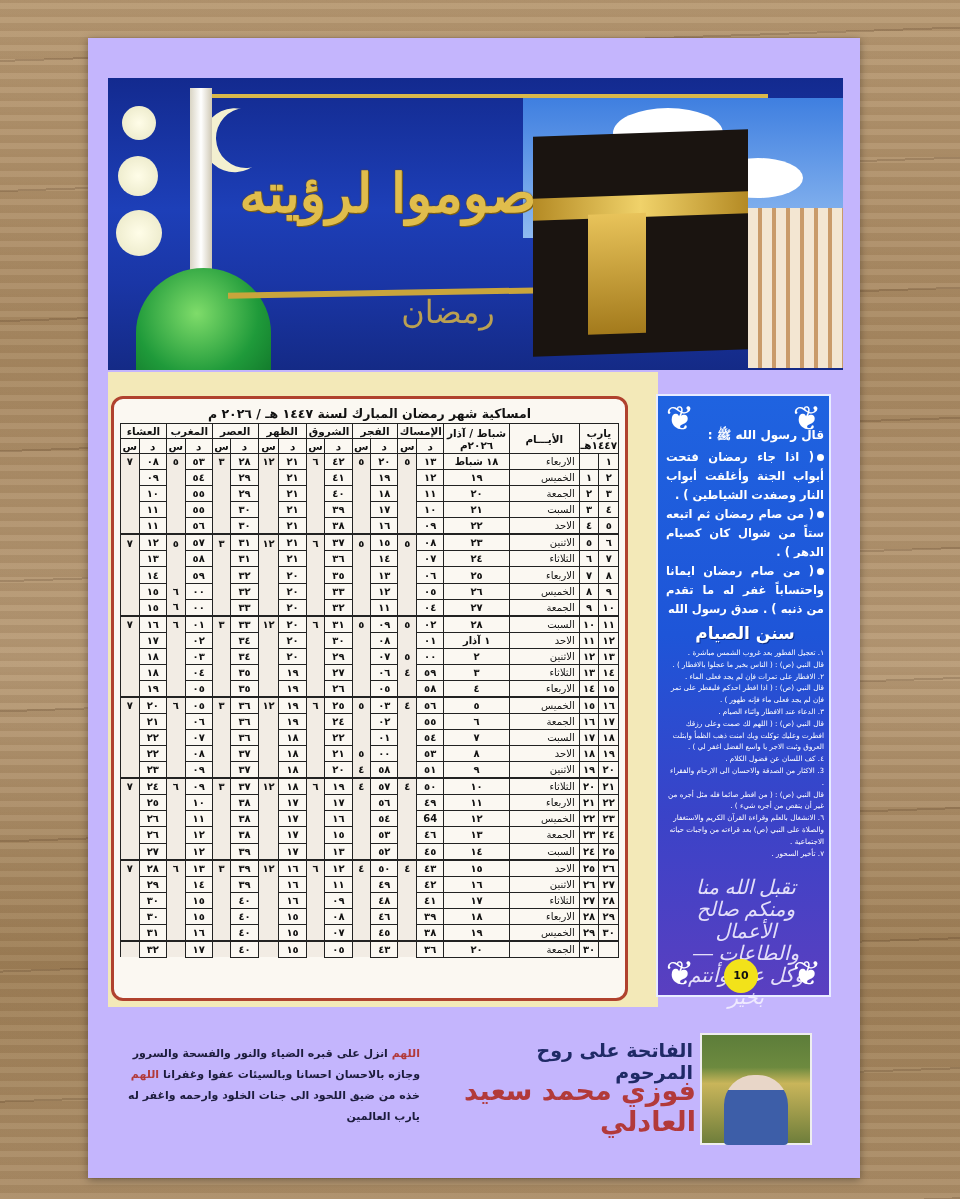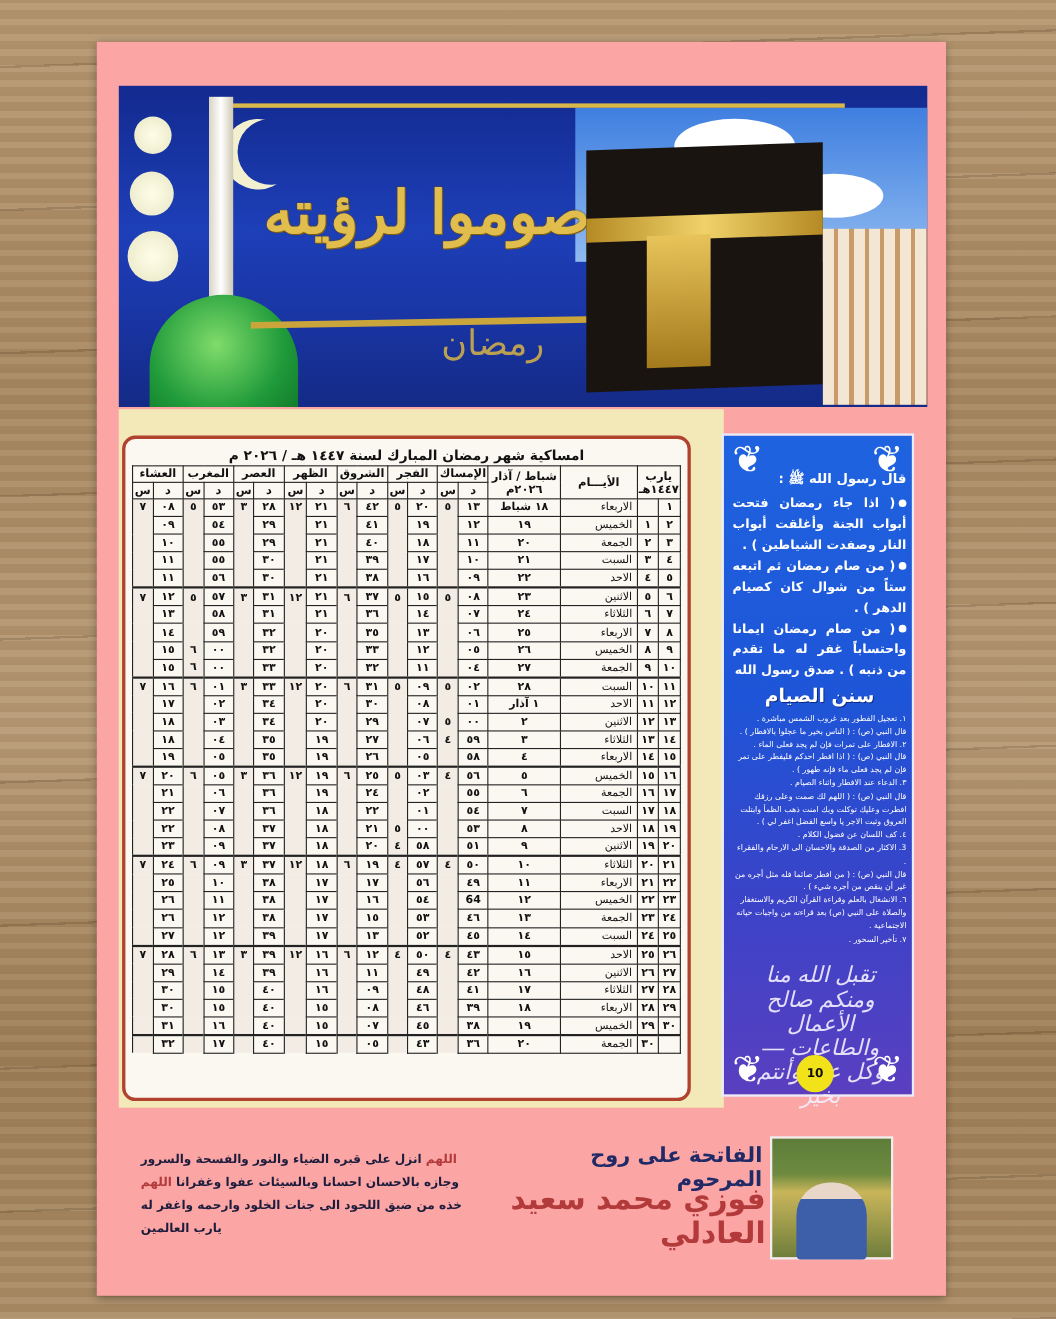--- a/index.html
+++ b/index.html
@@ -8,21 +8,21 @@
     font-family:"DejaVu Sans",sans-serif;
     background:
       repeating-linear-gradient(180deg, rgba(90,60,30,0.10) 0 3px, rgba(255,255,255,0.04) 3px 9px, rgba(70,45,20,0.08) 9px 14px),
       linear-gradient(180deg,#b89a74 0%,#a98a63 30%,#b99c78 55%,#9f8058 80%,#ad8f69 100%);
     position:relative;
   }
   .wood-grain{position:absolute;inset:0;
     background:repeating-linear-gradient(178deg, transparent 0 60px, rgba(60,35,15,0.18) 60px 62px, transparent 62px 130px);}
   .paper{
     position:absolute;left:88px;top:38px;width:772px;height:1140px;
-    background:#fca5a5;box-shadow:0 2px 8px rgba(0,0,0,0.35);
+    background:#c4b5fd;box-shadow:0 2px 8px rgba(0,0,0,0.35);
   }
   
   .banner{position:absolute;left:20px;top:40px;width:735px;height:292px;overflow:hidden;
     background:linear-gradient(180deg,#132a8f 0%,#1d3fb8 45%,#1a36a6 70%,#142a86 100%);}
   .banner .goldline{position:absolute;left:100px;top:16px;width:560px;height:4px;background:#d9b84a;}
   .banner .sky{position:absolute;right:0;top:20px;width:320px;height:140px;
     background:linear-gradient(180deg,#3f7fe0,#8fbaf0);}
   .cloud{position:absolute;background:#fff;border-radius:50%;}
   .moon{position:absolute;left:108px;top:30px;width:60px;height:60px;border-radius:50%;
     box-shadow:-10px 6px 0 2px #f3f0d0;transform:rotate(20deg);}
@@ -77,21 +77,21 @@
   
   .memorial{position:absolute;left:20px;top:975px;width:735px;height:160px;}
   .mem-photo{position:absolute;left:592px;top:20px;width:112px;height:112px;
     background:linear-gradient(180deg,#5d7d3a 0%,#6d8a3f 30%,#c9b55a 45%,#6f7e3b 100%);border:2px solid #eee;}
   .mem-photo .person{position:absolute;left:22px;top:40px;width:64px;height:70px;border-radius:30px 30px 4px 4px;
     background:linear-gradient(180deg,#e8d6c8 0 22%,#3d5ea8 22% 100%);}
   .mem-heading{position:absolute;left:360px;top:26px;width:225px;direction:rtl;text-align:right;
     font-size:19px;font-weight:bold;color:#1f2a66;}
   .mem-name{position:absolute;left:320px;top:62px;width:268px;direction:rtl;text-align:right;
     font-size:27px;font-weight:bold;color:#b23a3a;}
-  .mem-prayer{position:absolute;left:20px;top:30px;width:292px;direction:rtl;text-align:left;
+  .mem-prayer{position:absolute;left:20px;top:30px;width:292px;direction:rtl;text-align:right;
     font-size:11px;font-weight:bold;color:#1c1c3c;line-height:21px;}
   .mem-prayer .red{color:#b23a3a;}
 </style>
 </head>
 <body>
 
 <div class="wood-grain"></div>
 
 <div class="paper">
 

